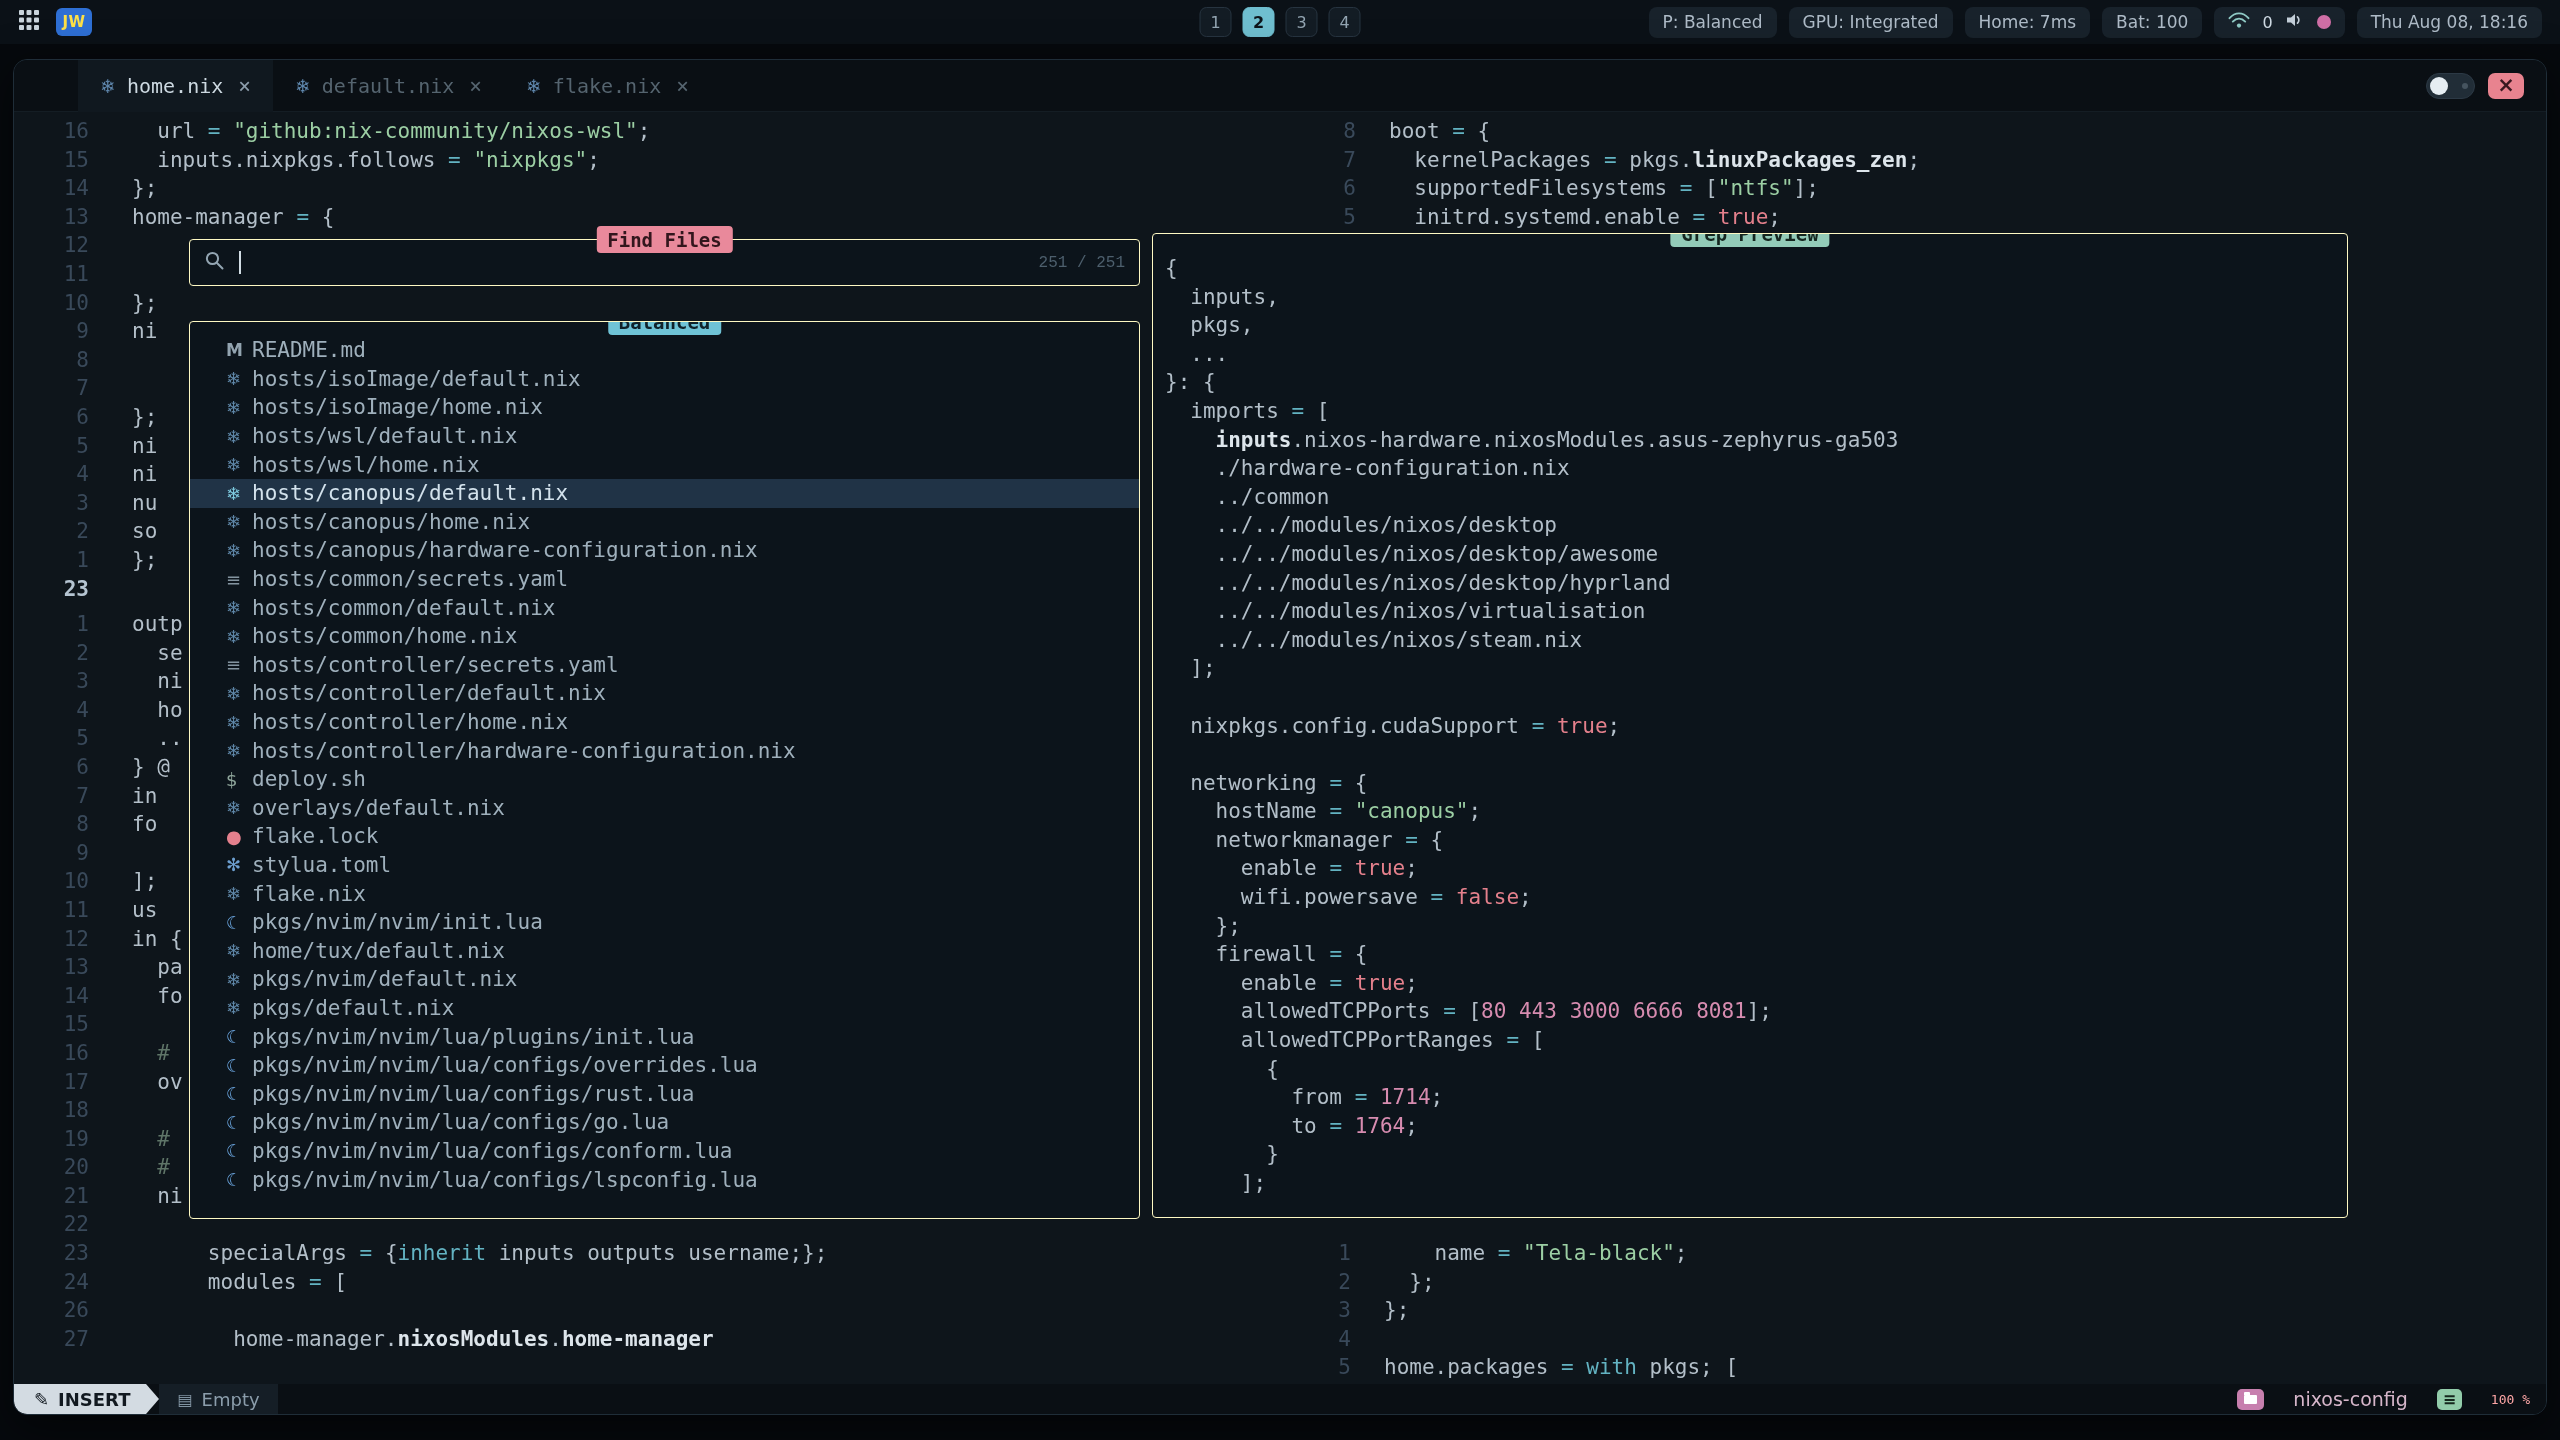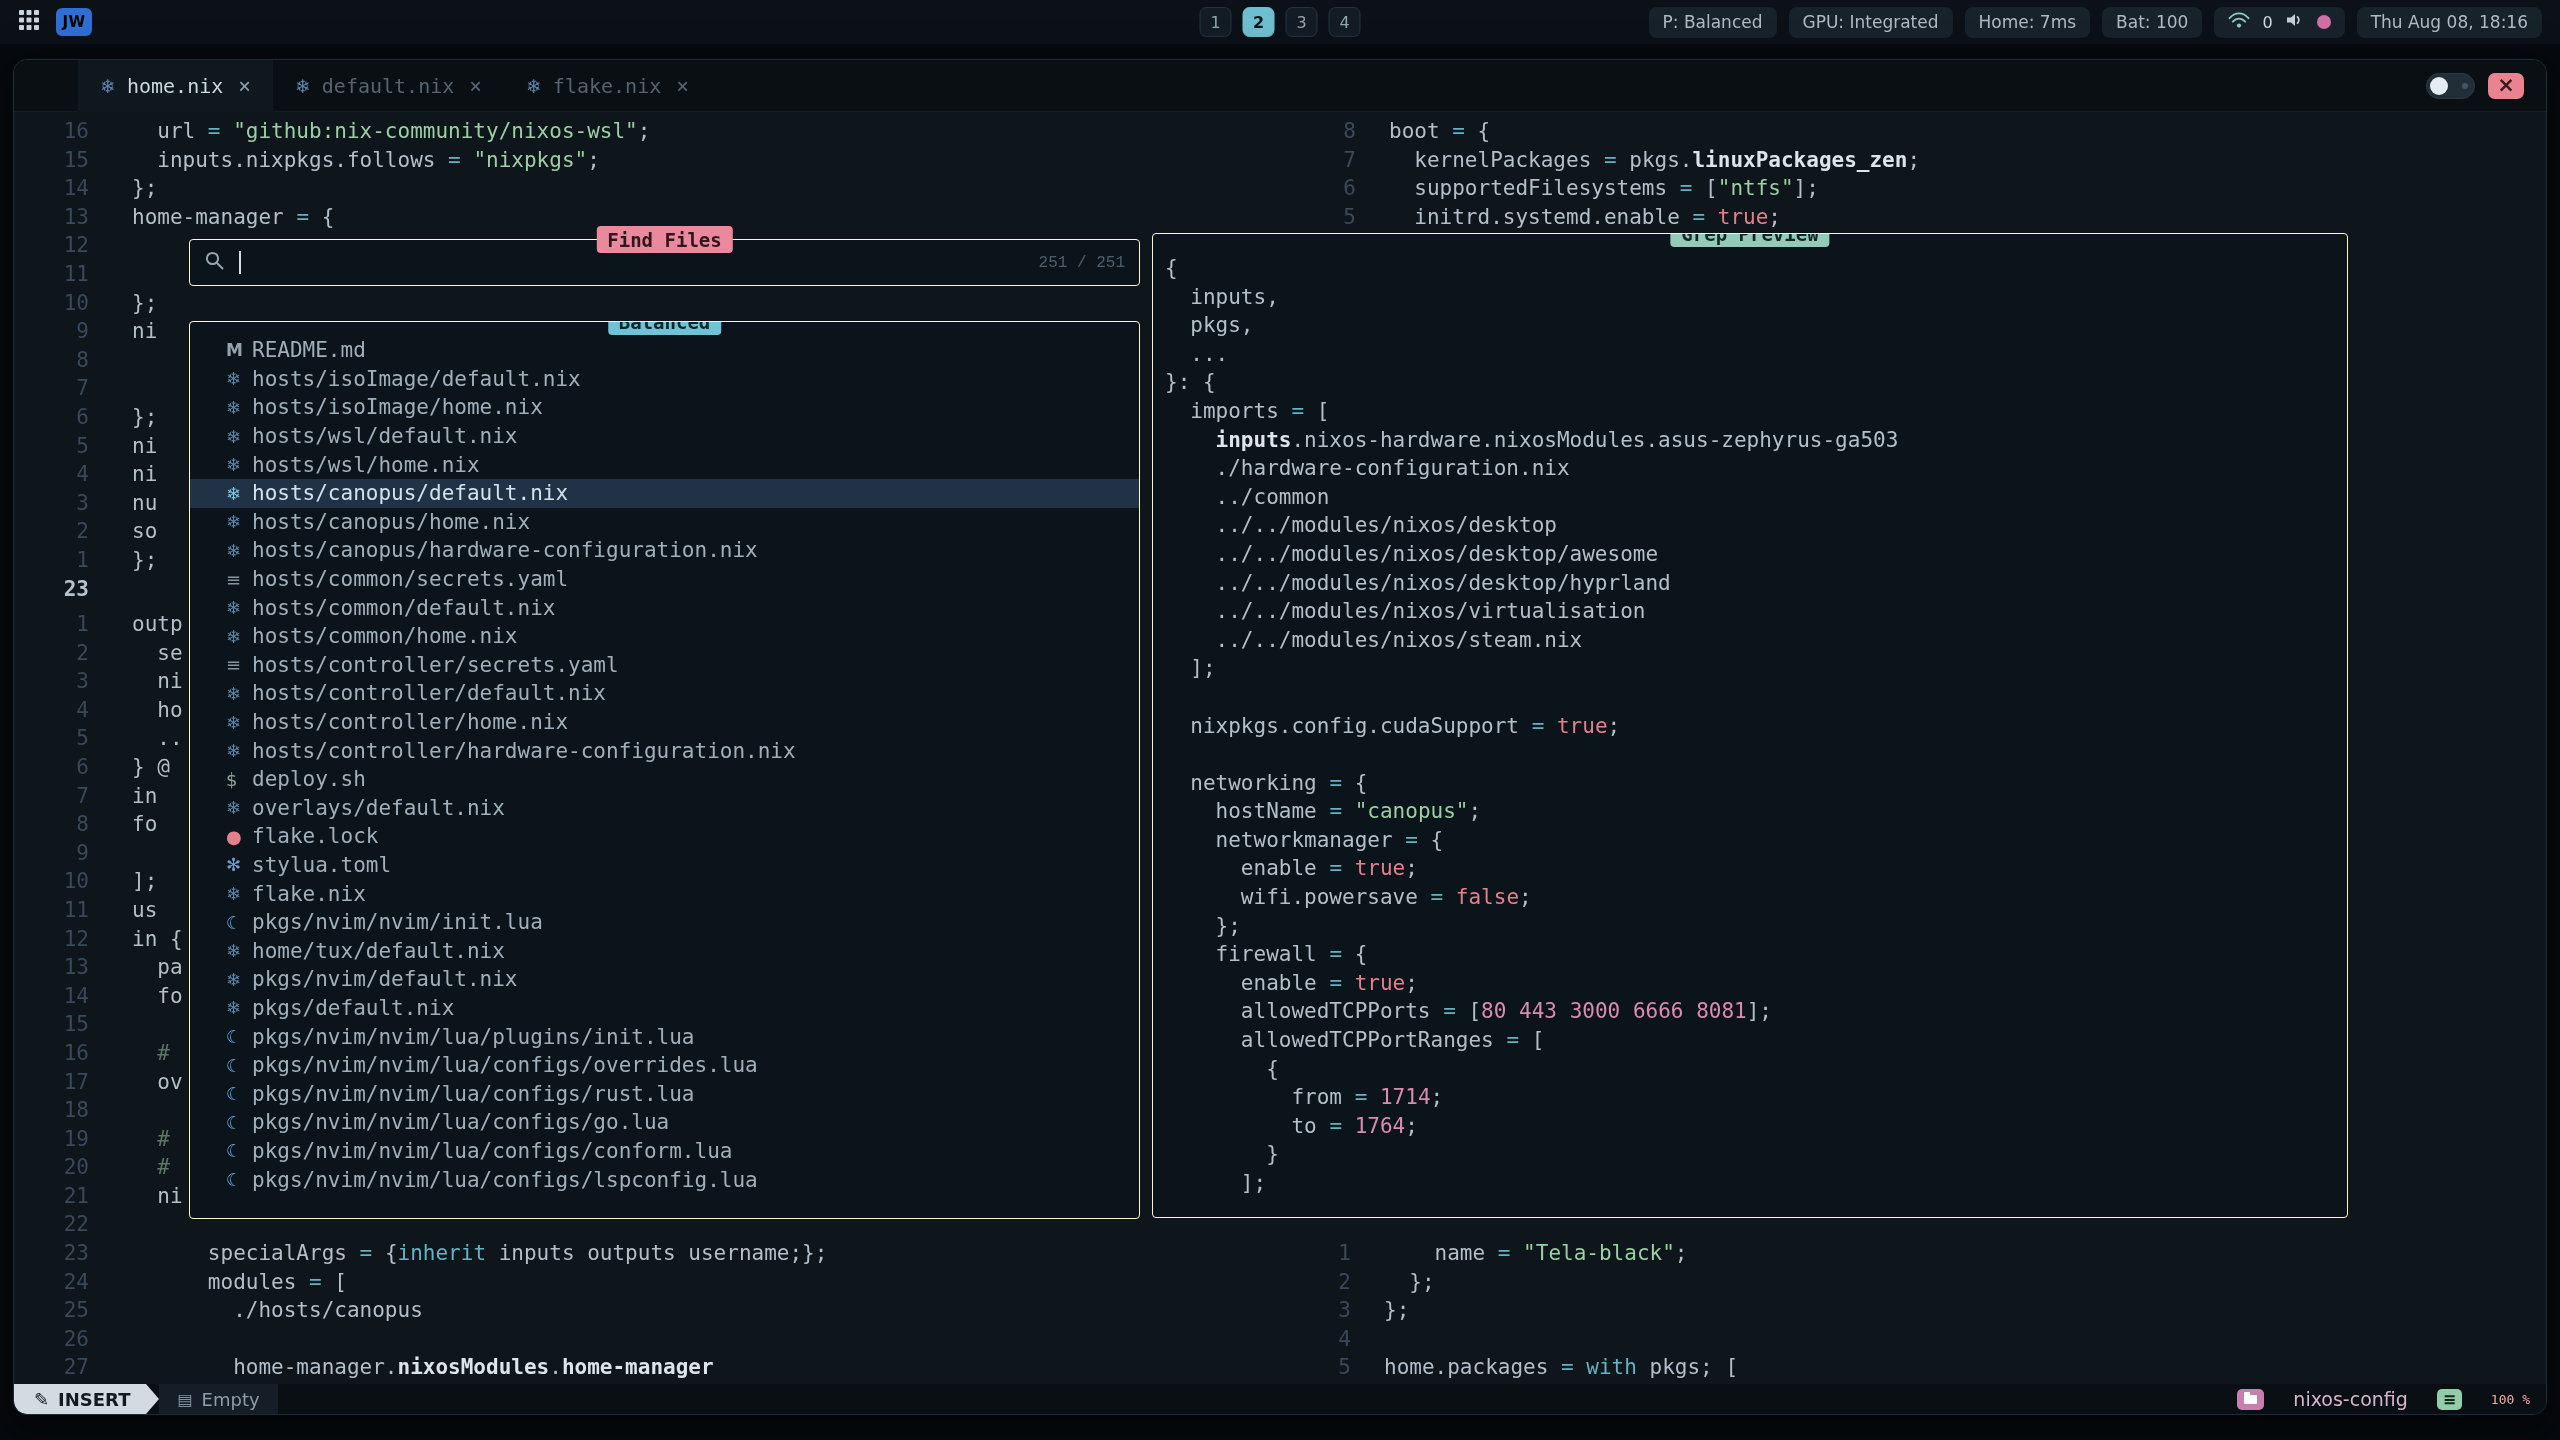--- a/index.html
+++ b/index.html
@@ -4,21 +4,21 @@
 <style>
   *{margin:0;padding:0;box-sizing:border-box}
   html,body{width:2560px;height:1440px;overflow:hidden;background:#06090d}
   body{font-family:"DejaVu Sans",sans-serif;color:#b3bfc9}
   #screen{position:relative;width:2560px;height:1440px}
 
   
   .topbar{position:absolute;top:0;left:0;right:0;height:44px;background:#0b1117;
     display:flex;align-items:center;padding:0 18px;font-size:18px;color:#c3ced8}
   .tb-left{display:flex;align-items:center;gap:16px}
-  .logo-badge{width:36px;height:28px;border-radius:6px;background:#2e6fd4;color:#000000;
+  .logo-badge{width:36px;height:28px;border-radius:6px;background:#2e6fd4;color:#fde047;
     font-weight:bold;font-size:15px;display:flex;align-items:center;justify-content:center;letter-spacing:.5px}
   .workspaces{position:absolute;left:50%;transform:translateX(-50%);display:flex;gap:11px}
   .ws{min-width:32px;height:30px;padding:0 8px;border-radius:7px;background:#131c24;border:1px solid #273440;
     color:#93a5b2;font-size:16px;display:flex;align-items:center;justify-content:center}
   .ws.active{background:#6fbecf;border-color:#6fbecf;color:#0c1319;font-weight:bold}
   .tb-right{margin-left:auto;display:flex;gap:12px;align-items:center}
   .pill{background:#18222b;border-radius:8px;height:31px;display:flex;align-items:center;
     padding:0 14px;font-size:17px;color:#aebbc7;gap:12px;white-space:nowrap}
   .tray-count{color:#cfdae3;font-size:16px}
   .accent-dot{width:14px;height:14px;border-radius:50%;background:#cf6fa6}
@@ -348,24 +348,20 @@
             <span class="lnum">22</span>
             <span class="ltext"></span>
           </div>
           <div class="code-line">
             <span class="lnum">23</span>
             <span class="ltext"><span class="tk-fg">      specialArgs </span><span class="tk-cy">= </span><span class="tk-fg">{</span><span class="tk-cy">inherit</span><span class="tk-fg"> inputs outputs username;};</span></span>
           </div>
           <div class="code-line">
             <span class="lnum">24</span>
             <span class="ltext"><span class="tk-fg">      modules </span><span class="tk-cy">= </span><span class="tk-fg">[</span></span>
-          </div>
-          <div class="code-line">
-            <span class="lnum">25</span>
-            <span class="ltext"><span class="tk-fg">        ./hosts/canopus</span></span>
           </div>
           <div class="code-line">
             <span class="lnum">26</span>
             <span class="ltext"></span>
           </div>
           <div class="code-line">
             <span class="lnum">27</span>
             <span class="ltext"><span class="tk-fg">        home-manager.</span><span class="tk-wh">nixosModules</span><span class="tk-fg">.</span><span class="tk-wh">home-manager</span></span>
           </div>
         </div>

